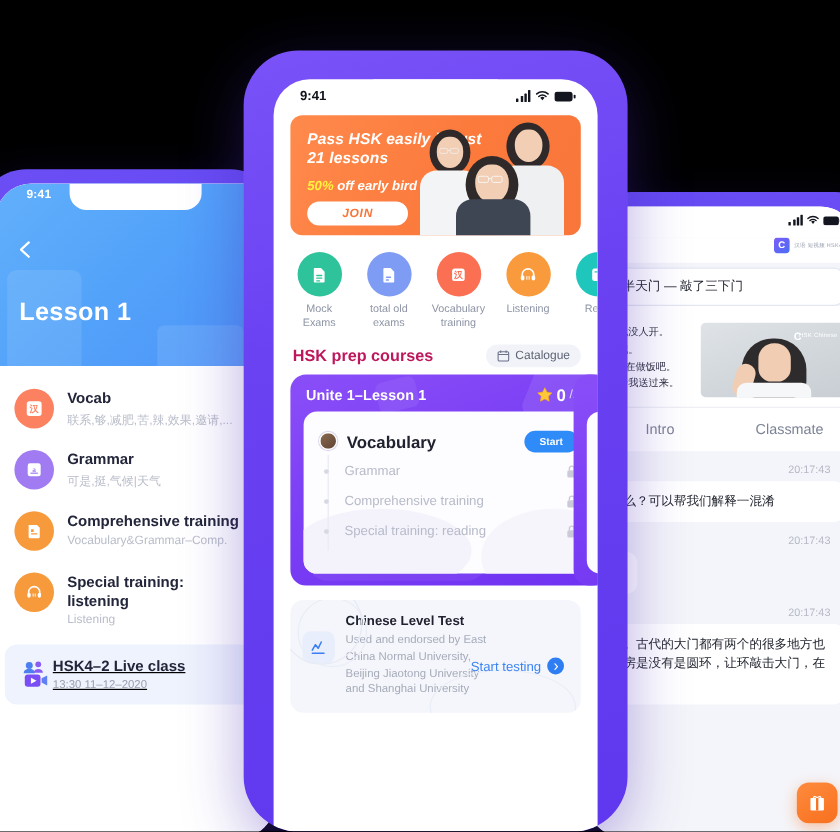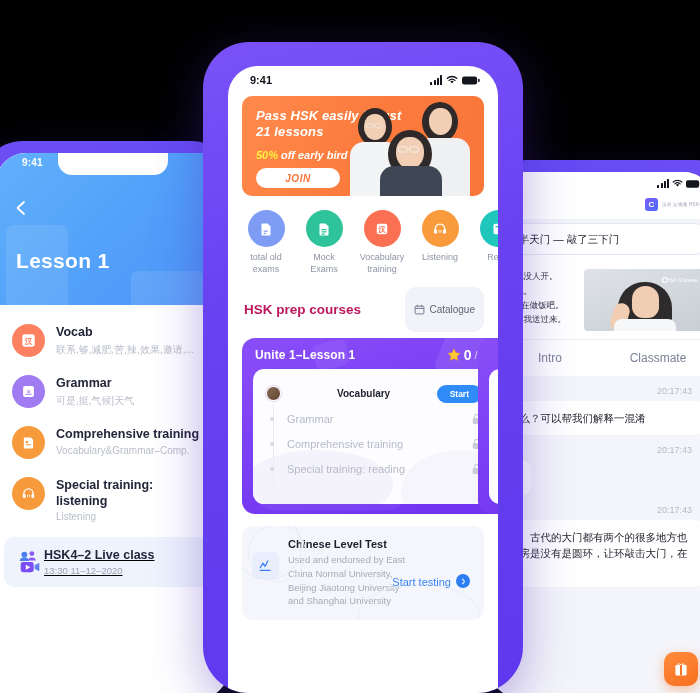--- a/index.html
+++ b/index.html
@@ -90,21 +90,21 @@
   .c-ppl .f{position:absolute;border-radius:46% 46% 50% 50%;background:#f2cfb4;}
   .c-ppl .b{position:absolute;border-radius:14px 14px 0 0;}
 
   .c-feat{display:flex;gap:10px;padding:14px 0 4px 14px;overflow:hidden;}
   .c-feat-it{flex:0 0 auto;width:48px;text-align:center;}
   .c-feat-ic{width:37px;height:37px;border-radius:50%;margin:0 auto;display:flex;align-items:center;justify-content:center;}
   .c-feat-lb{font-size:9px;color:#8e94a5;line-height:1.28;margin-top:5px;}
 
   .c-sec{display:flex;align-items:center;justify-content:space-between;padding:8px 14px 6px 16px;}
   .c-sec-t{font-size:13.5px;font-weight:700;color:#be185d;}
-  .c-cat{display:flex;align-items:center;gap:4px;background:#f1f3f8;border-radius:11px;padding:17px 9px;}
+  .c-cat{display:flex;align-items:center;gap:4px;background:#f1f3f8;border-radius:11px;padding:4px 9px;}
   .c-cat-l{font-size:10px;color:#5e6474;}
 
   .c-cards{position:relative;padding-left:14px;height:178px;}
   .c-card{position:absolute;top:0;width:264px;height:176px;border-radius:13px;overflow:hidden;
     background:linear-gradient(160deg,#8a4ef8 0%,#7b3ff5 45%,#6f32f1 100%);}
   .c-card.main{left:14px;}
   .c-card.next{left:250px;}
   .c-card .deco1{position:absolute;right:16px;top:-6px;width:50px;height:48px;background:rgba(255,255,255,.09);transform:rotate(22deg);border-radius:8px;}
   .c-card .deco2{position:absolute;left:72px;top:4px;width:34px;height:26px;background:rgba(255,255,255,.07);transform:rotate(-14deg);border-radius:6px;}
   .c-card .deco3{position:absolute;left:14px;bottom:4px;width:150px;height:34px;border-radius:18px;background:rgba(255,255,255,.06);}
@@ -115,21 +115,21 @@
   .c-num{font-size:14px;font-weight:700;color:#fff;}
   .c-den{font-size:10px;color:#e3d6ff;}
   .c-inner{position:absolute;left:11px;right:11px;top:31px;bottom:10px;background:#fdfdff;border-radius:11px;padding:12px 13px;overflow:hidden;}
   .c-inner .wave{position:absolute;left:-10px;bottom:-16px;width:150px;height:70px;border-radius:50%;background:#f4f3fb;}
   .c-inner .wave2{position:absolute;right:-26px;bottom:-26px;width:120px;height:80px;border-radius:50%;background:#f6f5fc;}
   .c-line{position:absolute;left:20px;top:36px;width:1px;height:80px;background:#e9eaf2;}
   .c-it{position:relative;display:flex;align-items:center;justify-content:space-between;height:25px;}
   .c-it .lft{display:flex;align-items:center;gap:8px;}
   .c-av{width:13px;height:13px;border-radius:50%;background:linear-gradient(140deg,#8a6a52,#5f4433);border:1.5px solid #fff;box-shadow:0 0 0 1px #dcd9ee;}
   .c-dot{width:4px;height:4px;border-radius:50%;background:#d6d8e3;margin-left:4px;margin-right:5px;}
-  .c-it-act{font-size:10px;font-weight:700;color:#20232f;margin-left:48px;}
+  .c-it-act{font-size:14px;font-weight:700;color:#20232f;}
   .c-it-lock{font-size:11px;color:#b7bbc9;}
   .c-start{background:#2e8bf7;border-radius:10px;color:#fff;font-size:8.5px;font-weight:700;padding:4px 13px;}
   .c-lock{width:11px;height:12px;}
 
   .c-bottom{margin:10px 14px 0 14px;background:#f4f6fb;border-radius:11px;padding:12px 12px 12px 10px;display:flex;align-items:flex-start;gap:9px;position:relative;overflow:hidden;}
   .c-bottom .arc{position:absolute;left:-8px;top:-14px;width:66px;height:66px;border-radius:50%;border:1px solid #e6eaf4;}
   .c-bottom .arc2{position:absolute;left:6px;top:-2px;width:56px;height:56px;border-radius:50%;border:1px solid #e9edf6;}
   .c-bottom .arc3{position:absolute;right:4px;bottom:-26px;width:120px;height:60px;border-radius:50%;border:1px solid #e9edf6;}
   .c-bot-ic{flex:0 0 auto;width:27px;height:27px;border-radius:7px;background:#e8eefb;display:flex;align-items:center;justify-content:center;margin-top:14px;}
   .c-bot-t{font-size:11px;font-weight:700;color:#20232f;}
@@ -370,39 +370,39 @@
           <svg viewBox="0 0 24 8" width="17" height="6" style="position:absolute;left:16px;top:27px;">
             <rect x="0.6" y="0.6" width="9.5" height="6" rx="2" fill="none" stroke="#f0f0f0" stroke-width=".9"></rect>
             <rect x="13" y="0.6" width="9.5" height="6" rx="2" fill="none" stroke="#f0f0f0" stroke-width=".9"></rect>
             <path d="M10.1 3h2.9" stroke="#f0f0f0" stroke-width=".9"></path>
           </svg>
         </div>
       </div>
 
       <div class="c-feat">
         <div class="c-feat-it">
-          <div class="c-feat-ic" style="background:#7f9cf5">
-            <svg viewBox="0 0 24 24" width="18" height="18">
-                <path d="M7 4.5h7l4 4v11a1 1 0 0 1-1 1H7a1 1 0 0 1-1-1v-14a1 1 0 0 1 1-1z" fill="#fff"></path>
-                <rect x="8.6" y="14" width="6" height="1.6" rx=".8" fill="#7f9cf5"></rect>
-                <rect x="8.6" y="17" width="3.6" height="1.6" rx=".8" fill="#7f9cf5"></rect>
-              </svg>
-          </div>
-          <div class="c-feat-lb">total old exams</div>
-        </div>
-        <div class="c-feat-it">
           <div class="c-feat-ic" style="background:#2fc39b">
             <svg viewBox="0 0 24 24" width="18" height="18">
                 <path d="M7 4.5h7l4 4v11a1 1 0 0 1-1 1H7a1 1 0 0 1-1-1v-14a1 1 0 0 1 1-1z" fill="#fff"></path>
                 <rect x="8.6" y="12" width="7" height="1.5" rx=".75" fill="#2fc39b"></rect>
                 <rect x="8.6" y="15" width="7" height="1.5" rx=".75" fill="#2fc39b"></rect>
                 <rect x="8.6" y="18" width="4.5" height="1.5" rx=".75" fill="#2fc39b"></rect>
               </svg>
           </div>
           <div class="c-feat-lb">Mock Exams</div>
+        </div>
+        <div class="c-feat-it">
+          <div class="c-feat-ic" style="background:#7f9cf5">
+            <svg viewBox="0 0 24 24" width="18" height="18">
+                <path d="M7 4.5h7l4 4v11a1 1 0 0 1-1 1H7a1 1 0 0 1-1-1v-14a1 1 0 0 1 1-1z" fill="#fff"></path>
+                <rect x="8.6" y="14" width="6" height="1.6" rx=".8" fill="#7f9cf5"></rect>
+                <rect x="8.6" y="17" width="3.6" height="1.6" rx=".8" fill="#7f9cf5"></rect>
+              </svg>
+          </div>
+          <div class="c-feat-lb">total old exams</div>
         </div>
         <div class="c-feat-it">
           <div class="c-feat-ic" style="background:#fb6f52">
             <svg viewBox="0 0 24 24" width="18" height="18">
                 <rect x="5" y="5" width="14" height="14" rx="3" fill="#fff"></rect>
                 <text x="12" y="16" font-size="10" font-weight="700" text-anchor="middle" fill="#fb6f52" font-family="DejaVu Sans">汉</text>
               </svg>
           </div>
           <div class="c-feat-lb">Vocabulary training</div>
         </div>

